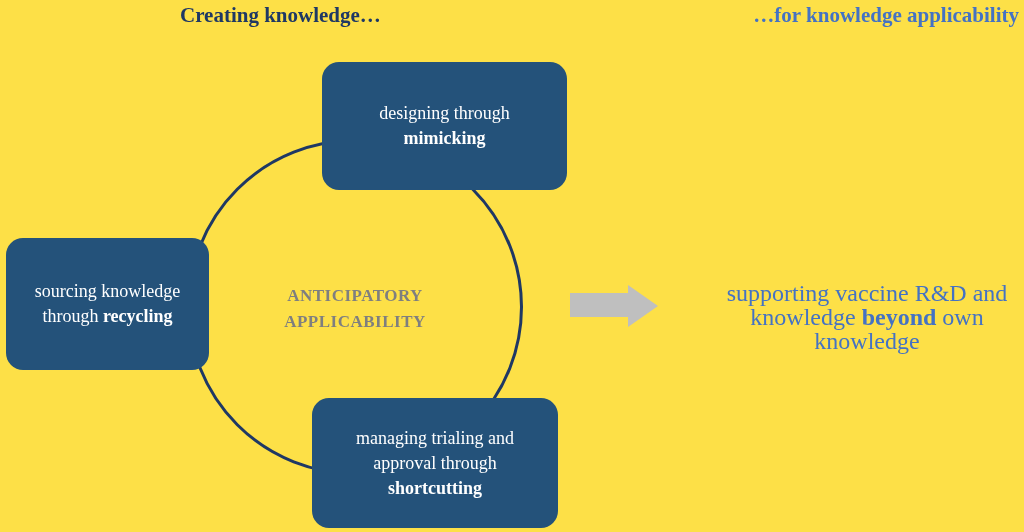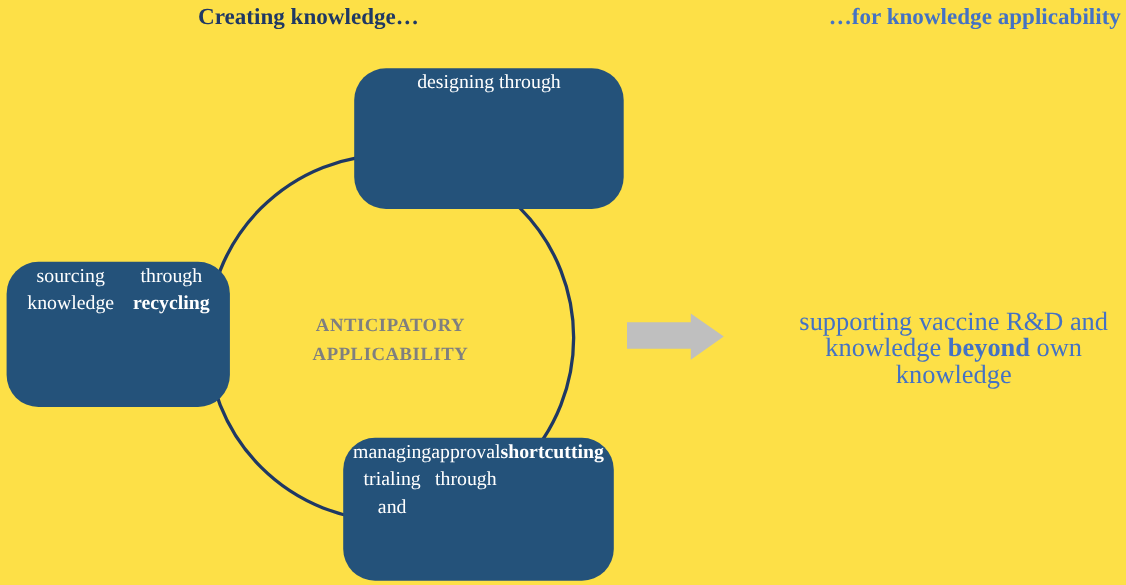--- a/index.html
+++ b/index.html
@@ -29,27 +29,27 @@
     height: 336px;
     box-sizing: border-box;
     border: 3px solid #1f3864;
     border-radius: 50%;
     background: transparent;
   }
 
   .node {
     position: absolute;
     background: #24527a;
-    border-radius: 29px;
+    border-radius: 17px;
     color: #ffffff;
     font-size: 18px;
     line-height: 25px;
     text-align: center;
     display: flex;
-    flex-direction: row;
+    flex-direction: column;
     justify-content: center;
     padding: 0 10px;
     box-sizing: border-box;
   }
   .node-top    { left: 322px; top: 62px;  width: 245px; height: 128px; }
   .node-left   { left: 6px;   top: 238px; width: 203px; height: 132px; }
   .node-bottom { left: 292px; top: 398px; width: 246px; height: 130px; margin-left: 20px; }
   .bold { font-weight: bold; }
 
   .center-label {
@@ -97,20 +97,23 @@
 
   <div class="center-label">
     <div>ANTICIPATORY</div>
     <div>APPLICABILITY</div>
   </div>
 
   <div class="node node-top">
     <div>
       <span>designing through</span>
     </div>
+    <div>
+      <span class="bold">mimicking</span>
+    </div>
   </div>
 
   <div class="node node-left">
     <div>
       <span>sourcing knowledge</span>
     </div>
     <div>
       <span>through </span><span class="bold">recycling</span>
     </div>
   </div>

